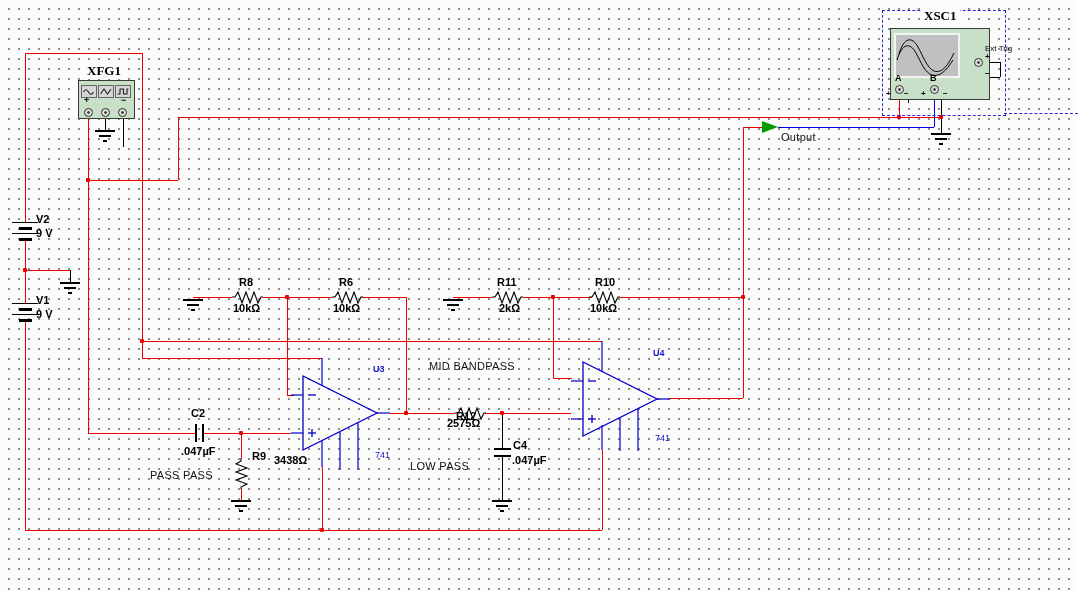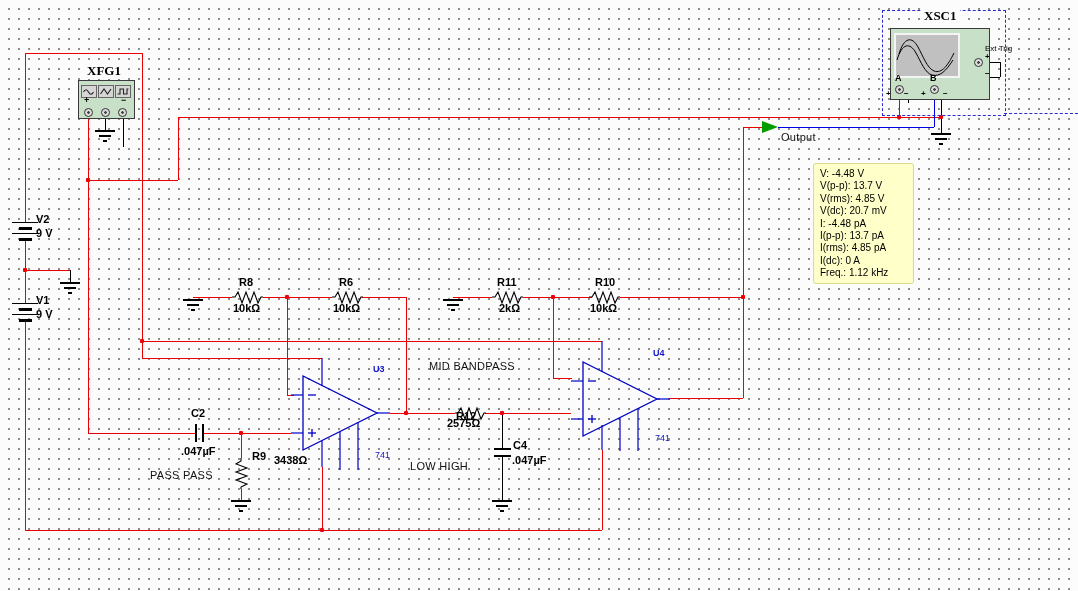--- a/index.html
+++ b/index.html
@@ -302,30 +302,19 @@
       <line x1="37" y1="84" x2="37" y2="109" stroke="#0000C8" stroke-width="1.2"></line>
       <line x1="55" y1="77" x2="55" y2="110" stroke="#0000C8" stroke-width="1.2"></line>
       <line x1="73" y1="68" x2="73" y2="110" stroke="#0000C8" stroke-width="1.2"></line>
     </svg>
     <div class="blu" style="left:653px;top:348px;">U4</div>
     <div class="blu2" style="left:655px;top:433px;">741</div>
   </div>
 
   <div class="ann" style="left:429px;top:360px;">MID BANDPASS</div>
   <div class="ann" style="left:150px;top:469px;">PASS PASS</div>
-  <div class="ann" style="left:410px;top:460px;">LOW HIGH</div>
+  <div class="ann" style="left:410px;top:460px;">LOW PASS</div>
   <div class="ann" style="left:781px;top:131px;">Output</div>
 
   <div class="arrow" style="left:762px;top:121px;"></div>
 
-  <div class="probe-box">
-    <div>V: -4.48 V</div>
-    <div>V(p-p): 13.7 V</div>
-    <div>V(rms): 4.85 V</div>
-    <div>V(dc): 20.7 mV</div>
-    <div>I: -4.48 pA</div>
-    <div>I(p-p): 13.7 pA</div>
-    <div>I(rms): 4.85 pA</div>
-    <div>I(dc): 0 A</div>
-    <div>Freq.: 1.12 kHz</div>
-  </div>
 
 </div>
 
 </body></html>

